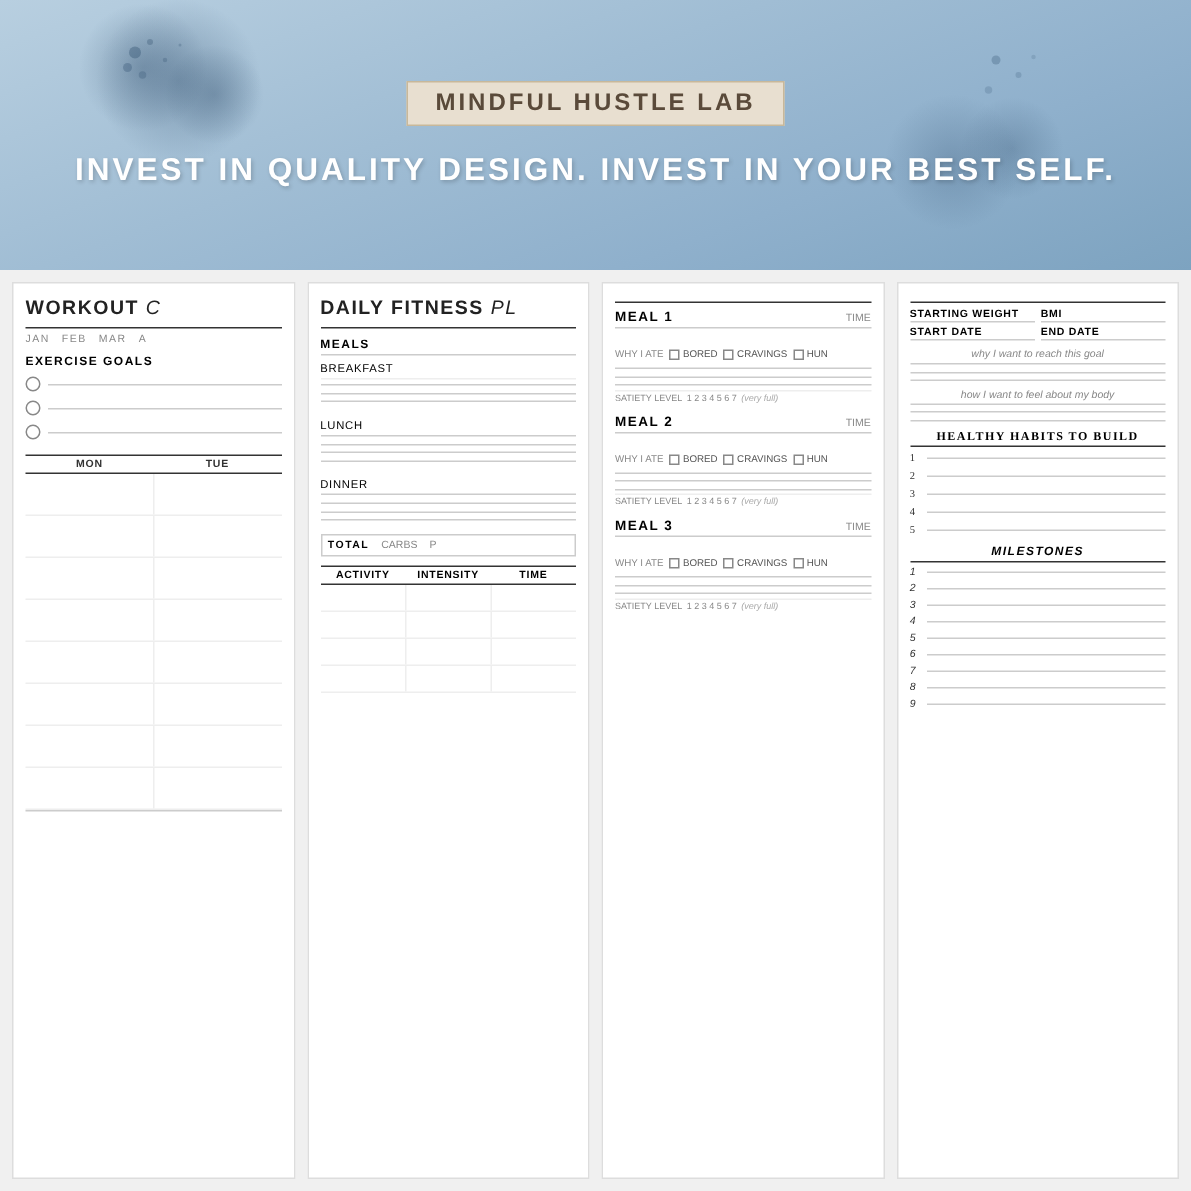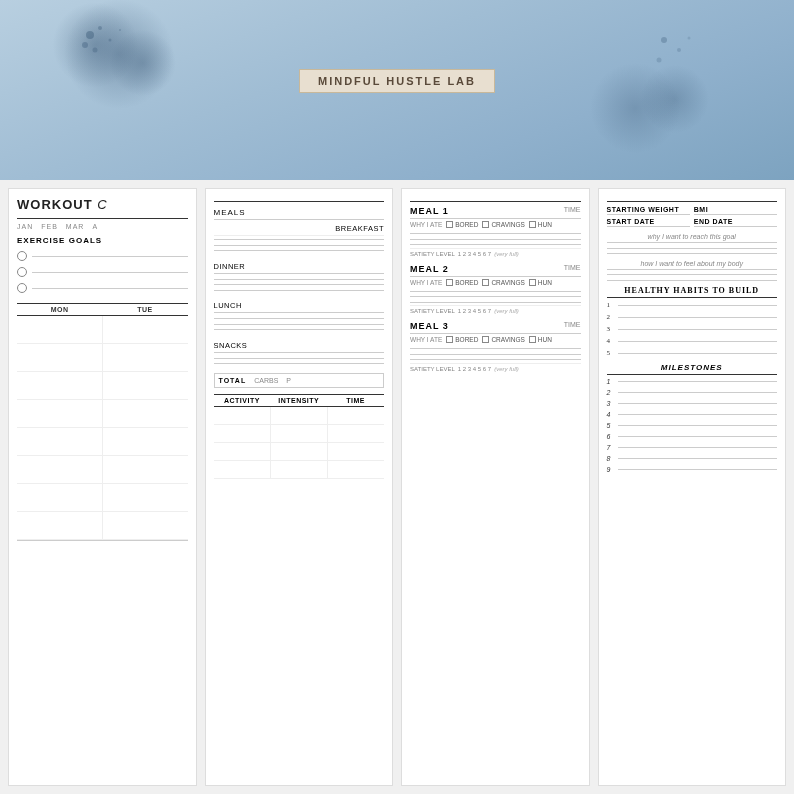--- a/index.html
+++ b/index.html
@@ -33,21 +33,21 @@
         radial-gradient(circle at 18% 35%, rgba(40,70,100,0.3) 0%, transparent 5%),
         radial-gradient(circle at 12% 25%, rgba(50,80,110,0.35) 0%, transparent 6%),
         radial-gradient(circle at 80% 60%, rgba(60,90,120,0.3) 0%, transparent 7%),
         radial-gradient(circle at 85% 55%, rgba(40,70,100,0.25) 0%, transparent 5%);
     }
 
     .brand-badge {
       background: #e8dfd0;
       border: 1px solid #c8b89a;
       padding: 5px 18px;
-      font-size: 11px;
+      font-size: 16px;
       letter-spacing: 2px;
       color: #5a4a3a;
       font-weight: 600;
       margin-bottom: 18px;
       position: relative;
       z-index: 1;
     }
 
     .header-tagline {
       font-size: 21px;
@@ -183,21 +183,21 @@
       border-right: 0.5px solid #eee;
     }
     .workout-cell:last-child { border-right: none; }
 
     
     .meal-section {
       margin-bottom: 6px;
     }
     .meal-label {
       font-size: 8px;
-      font-weight: 400;
+      font-weight: 700;
       text-transform: uppercase;
       letter-spacing: 1px;
       padding: 2px 0;
       border-bottom: 0.5px solid #ccc;
       margin-bottom: 2px;
     }
     .meal-lines {
       display: flex;
       flex-direction: column;
       gap: 5px;
@@ -261,24 +261,24 @@
     }
     .activity-cell:last-child { border-right: none; }
 
     
     .eating-meal-section {
       margin-bottom: 5px;
     }
     .eating-meal-header {
       display: flex;
       justify-content: space-between;
-      align-items: flex-start;
+      align-items: flex-end;
       border-bottom: 0.5px solid #ccc;
       padding-bottom: 2px;
-      margin-bottom: 2px;
+      margin-bottom: 14px;
     }
     .eating-meal-title {
       font-size: 9px;
       font-weight: 900;
       text-transform: uppercase;
       letter-spacing: 1px;
     }
     .eating-meal-time {
       font-size: 7px;
       color: #888;
@@ -400,20 +400,21 @@
       font-style: italic;
     }
   </style>
 </head>
 <body>
 
 <div class="header">
   <div class="brand-badge">
     <span>MINDFUL HUSTLE LAB</span>
   </div>
+  <div class="header-tagline">INVEST IN QUALITY DESIGN. INVEST IN YOUR BEST SELF.</div>
 
   <svg style="position:absolute;top:20px;left:80px;opacity:0.5" width="60" height="60">
     <circle cx="10" cy="15" r="4" fill="#2a4a6a" opacity="0.7"></circle>
     <circle cx="20" cy="8" r="2" fill="#1a3a5a" opacity="0.5"></circle>
     <circle cx="5" cy="25" r="3" fill="#2a4a6a" opacity="0.6"></circle>
     <circle cx="30" cy="20" r="1.5" fill="#1a3a5a" opacity="0.4"></circle>
     <circle cx="15" cy="30" r="2.5" fill="#2a4a6a" opacity="0.5"></circle>
     <circle cx="40" cy="10" r="1" fill="#1a3a5a" opacity="0.4"></circle>
   </svg>
   <svg style="position:absolute;top:30px;right:90px;opacity:0.4" width="50" height="50">
@@ -486,57 +487,53 @@
         <div class="workout-cell"></div>
       </div>
       <div class="workout-row">
         <div class="workout-cell"></div>
         <div class="workout-cell"></div>
       </div>
     </div>
   </div>
 
   <div class="panel" style="flex:1;overflow:hidden;">
+    <div class="panel-title">
+      <span>DAILY FITNESS </span><span class="italic">PL</span>
+    </div>
     <div class="panel-divider"></div>
 
     <div class="meal-section">
       <div class="meal-label">MEALS</div>
-      <div style="font-size:7.5px;text-transform:uppercase;letter-spacing:0.5px;padding:2px 0;border-bottom:0.5px solid #eee;text-align:right;">BREAKFAST</div>
+      <div style="font-size:7.5px;text-transform:uppercase;letter-spacing:0.5px;padding:2px 0;border-bottom:0.5px solid #eee;">BREAKFAST</div>
+      <div class="meal-lines">
+        <div class="meal-line"></div>
+        <div class="meal-line"></div>
+        <div class="meal-line"></div>
+      </div>
+    </div>
+
+    <div class="meal-section">
+      <div style="font-size:7.5px;text-transform:uppercase;letter-spacing:0.5px;padding:2px 0;border-bottom:0.5px solid #ccc;margin-bottom:2px;">LUNCH</div>
       <div class="meal-lines">
         <div class="meal-line"></div>
         <div class="meal-line"></div>
         <div class="meal-line"></div>
       </div>
     </div>
 
     <div class="meal-section">
       <div style="font-size:7.5px;text-transform:uppercase;letter-spacing:0.5px;padding:2px 0;border-bottom:0.5px solid #ccc;margin-bottom:2px;">DINNER</div>
       <div class="meal-lines">
         <div class="meal-line"></div>
         <div class="meal-line"></div>
         <div class="meal-line"></div>
       </div>
     </div>
 
-    <div class="meal-section">
-      <div style="font-size:7.5px;text-transform:uppercase;letter-spacing:0.5px;padding:2px 0;border-bottom:0.5px solid #ccc;margin-bottom:2px;">LUNCH</div>
-      <div class="meal-lines">
-        <div class="meal-line"></div>
-        <div class="meal-line"></div>
-        <div class="meal-line"></div>
-      </div>
-    </div>
-
-    <div class="meal-section">
-      <div style="font-size:7.5px;text-transform:uppercase;letter-spacing:0.5px;padding:2px 0;border-bottom:0.5px solid #ccc;margin-bottom:2px;">SNACKS</div>
-      <div class="meal-lines">
-        <div class="meal-line"></div>
-        <div class="meal-line"></div>
-      </div>
-    </div>
 
     <div class="totals-row">
       <span class="totals-label">TOTAL</span>
       <span class="totals-value">CARBS</span>
       <span class="totals-value">P</span>
     </div>
 
     <div class="activity-table">
       <div class="activity-header">
         <div class="activity-col">ACTIVITY</div>

